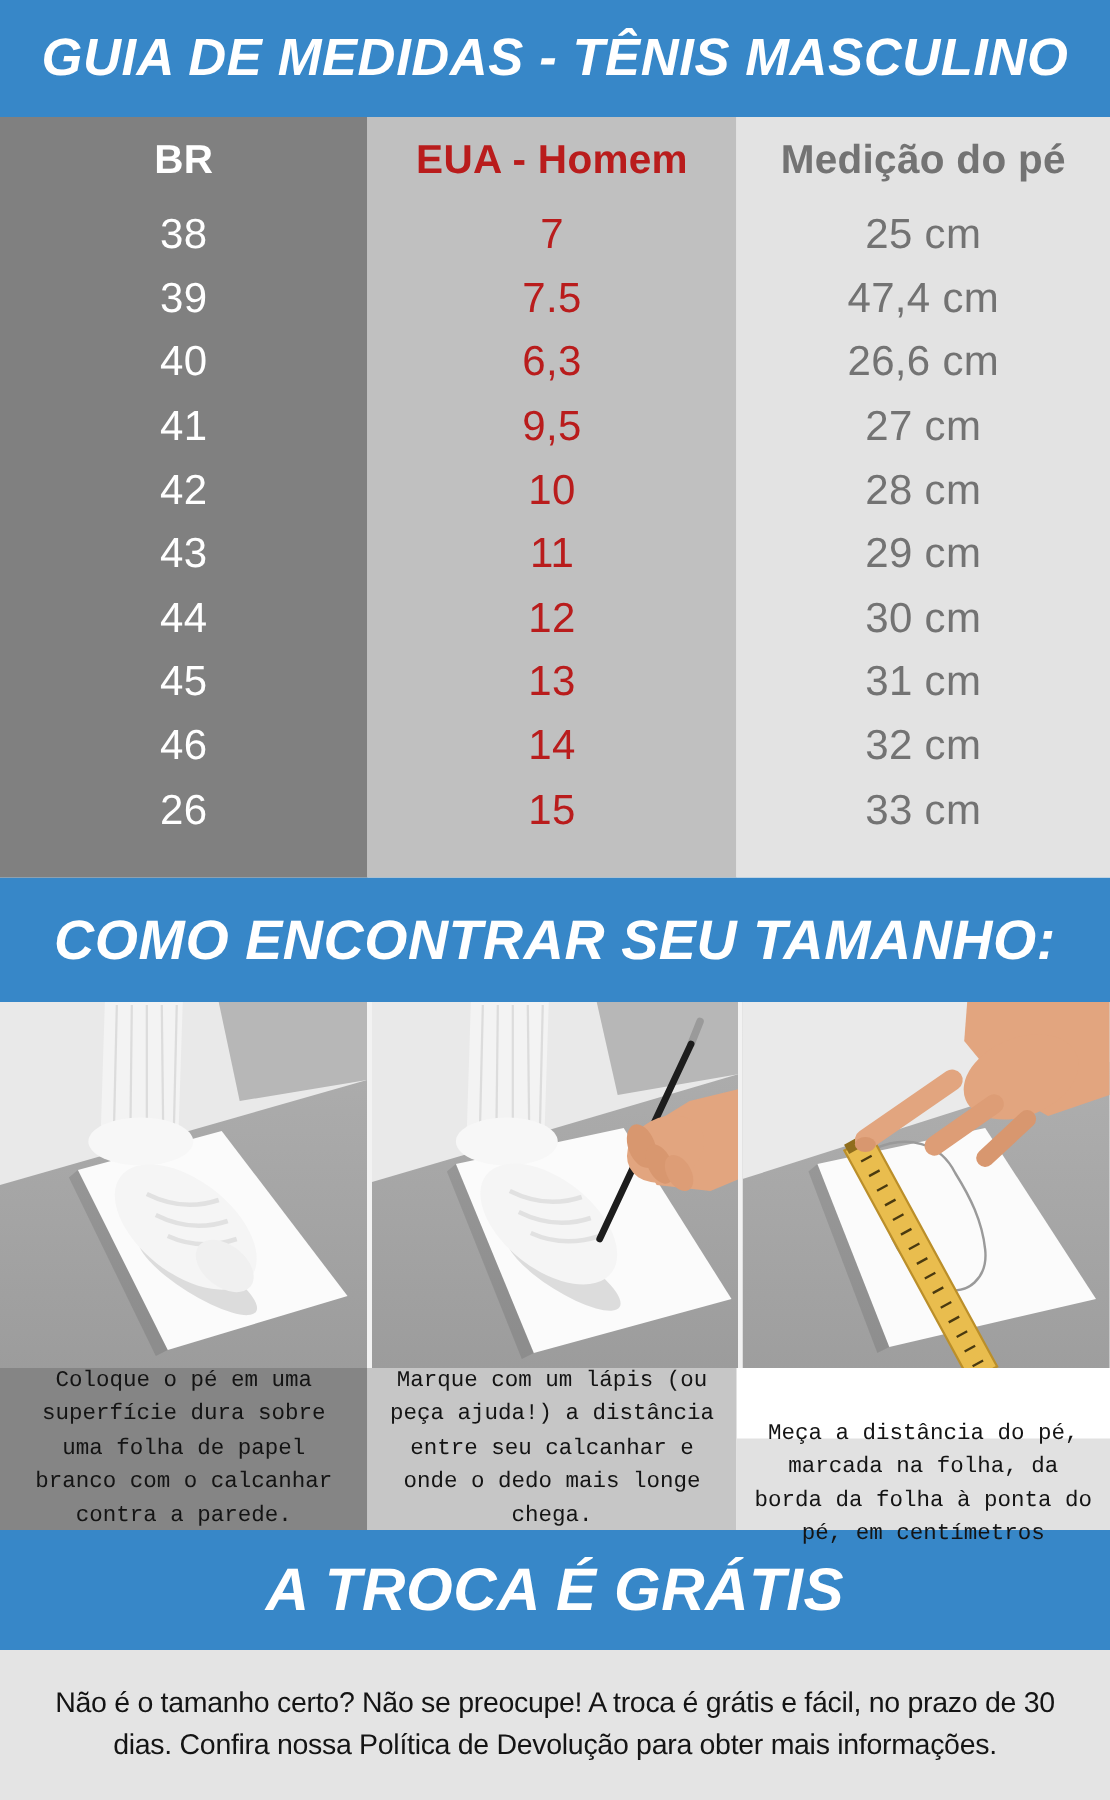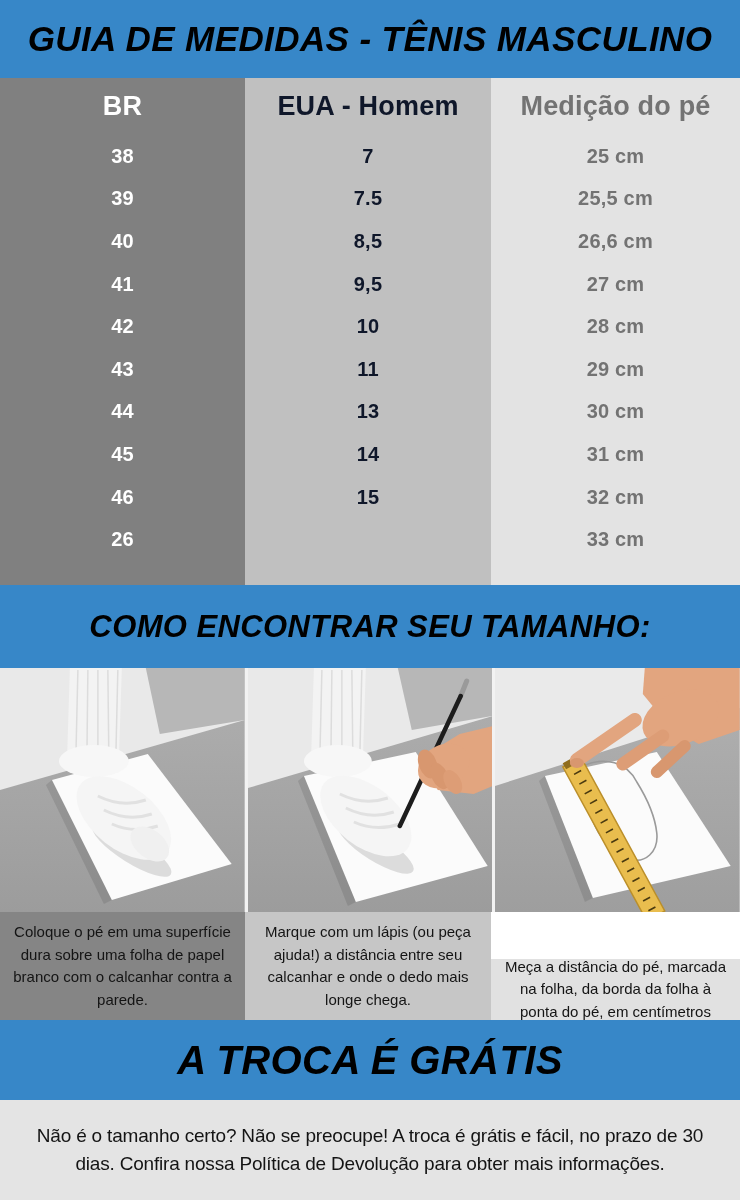--- a/index.html
+++ b/index.html
@@ -4,47 +4,47 @@
 <style>
   html,body{margin:0;padding:0;background:#ffffff;}
   .page{
     width:740px;height:1200px;position:relative;overflow:hidden;
     font-family:"Liberation Sans",sans-serif;background:#ffffff;
   }
   
   .band{
     background:var(--accent-blue,#3787c8);
     display:flex;align-items:center;justify-content:center;
-    color:#000000;font-weight:bold;font-style:italic;letter-spacing:.4px;
+    color:#ffffff;font-weight:bold;font-style:italic;letter-spacing:.4px;
     text-align:center;
   }
   .band-top{height:78px;font-size:35px;}
-  .band-mid{height:83px;font-size:31px;}
+  .band-mid{height:83px;font-size:37px;}
   .band-bottom{height:80px;font-size:40px;}
   
   .size-table{height:507px;display:flex;}
   .tcol{display:flex;flex-direction:column;padding-bottom:24px;box-sizing:border-box;}
   .tcol-br{width:245px;background:var(--table-col1-bg,#808080);color:#ffffff;}
-  .tcol-us{width:246px;background:var(--table-col2-bg,#c0c0c0);color:#0f172a;}
+  .tcol-us{width:246px;background:var(--table-col2-bg,#c0c0c0);color:#b91c1c;}
   .tcol-cm{width:249px;background:var(--table-col3-bg,#e3e3e3);color:#737373;}
   .thead{
     height:57px;flex:none;display:flex;align-items:center;justify-content:center;
     font-size:27px;font-weight:bold;letter-spacing:.2px;
   }
   .cell{
     height:42.6px;flex:none;display:flex;align-items:center;justify-content:center;
-    font-size:20px;font-weight:bold;letter-spacing:.2px;
+    font-size:28px;font-weight:normal;letter-spacing:.2px;
   }
   
   .photos{height:244px;display:flex;background:#f2f2f2;}
   .photo{flex:1 1 0;min-width:0;position:relative;}
   .photo + .photo{margin-left:3px;}
   .photo svg{display:block;width:100%;height:100%;}
   
-  .captions{height:108px;display:flex;}
+  .captions{height:108px;display:flex;font-family:Liberation Mono, monospace;}
   .caption{
     display:flex;align-items:center;justify-content:center;text-align:center;
     font-size:15px;line-height:1.5;color:#141414;box-sizing:border-box;padding:4px 10px;
   }
   .caption-1{width:245px;background:var(--caption1-bg,#858585);}
   .caption-2{width:246px;background:var(--caption2-bg,#c6c6c6);}
   .caption-3{width:249px;background:var(--caption3-bg,#e1e1e1);margin-top:47px;}
   .caption span{display:block;max-width:228px;}
   
   .footer{
@@ -77,34 +77,35 @@
           <div class="cell">45</div>
           <div class="cell">46</div>
           <div class="cell">26</div>
         </div>
     </div>
     <div class="tcol tcol-us">
       <div class="thead">EUA - Homem</div>
       <div id="col-us-cells">
           <div class="cell">7</div>
           <div class="cell">7.5</div>
-          <div class="cell">8,5</div>
+          <div class="cell">6,3</div>
           <div class="cell">9,5</div>
           <div class="cell">10</div>
           <div class="cell">11</div>
+          <div class="cell">12</div>
           <div class="cell">13</div>
           <div class="cell">14</div>
           <div class="cell">15</div>
         </div>
     </div>
     <div class="tcol tcol-cm">
       <div class="thead">Medição do pé</div>
       <div id="col-cm-cells">
           <div class="cell">25 cm</div>
-          <div class="cell">25,5 cm</div>
+          <div class="cell">47,4 cm</div>
           <div class="cell">26,6 cm</div>
           <div class="cell">27 cm</div>
           <div class="cell">28 cm</div>
           <div class="cell">29 cm</div>
           <div class="cell">30 cm</div>
           <div class="cell">31 cm</div>
           <div class="cell">32 cm</div>
           <div class="cell">33 cm</div>
         </div>
     </div>

